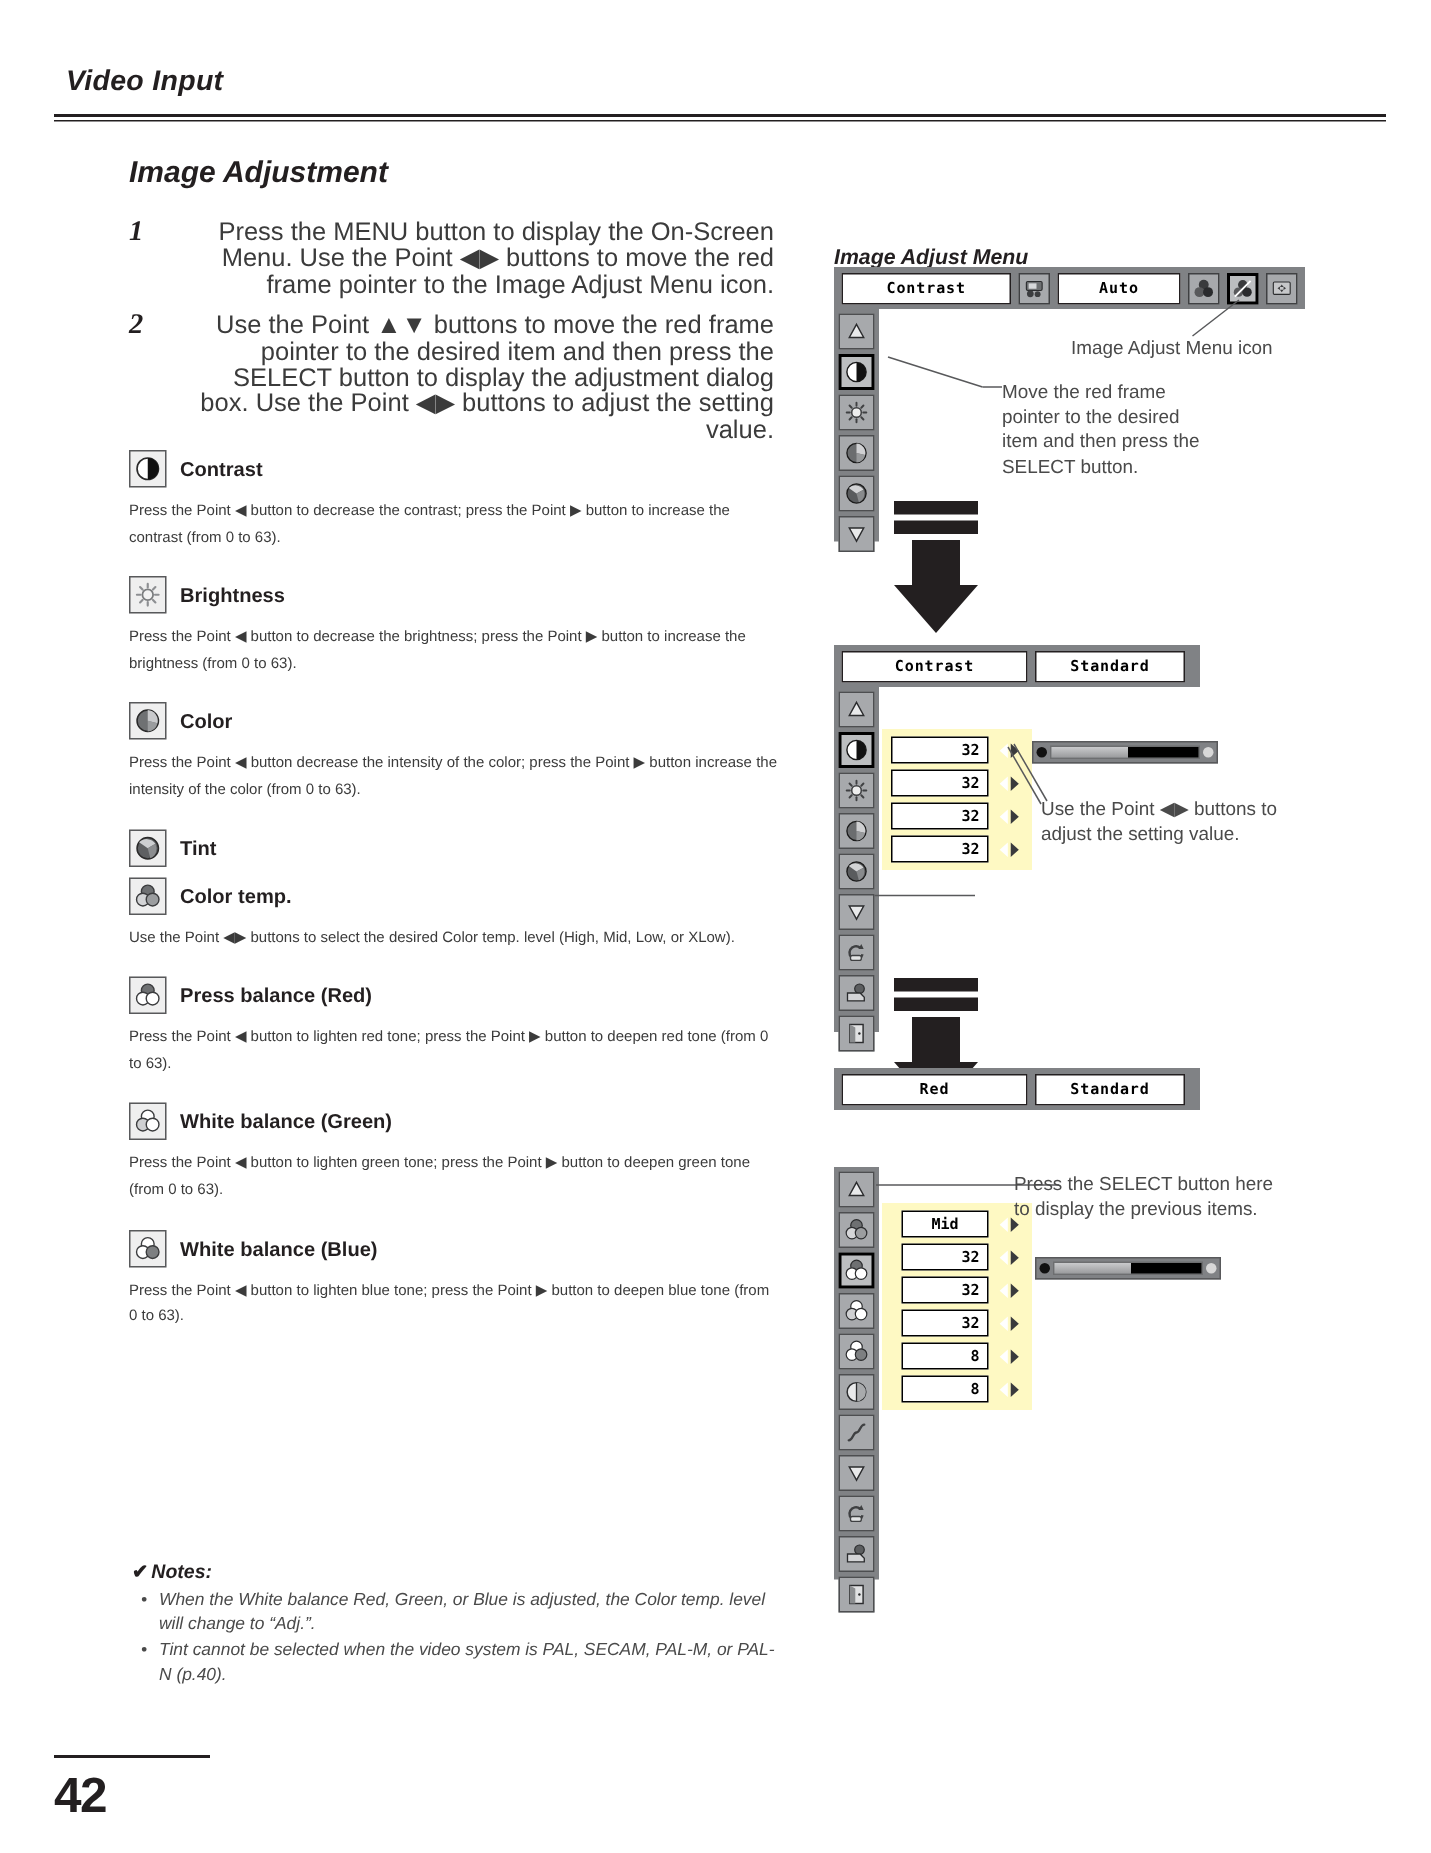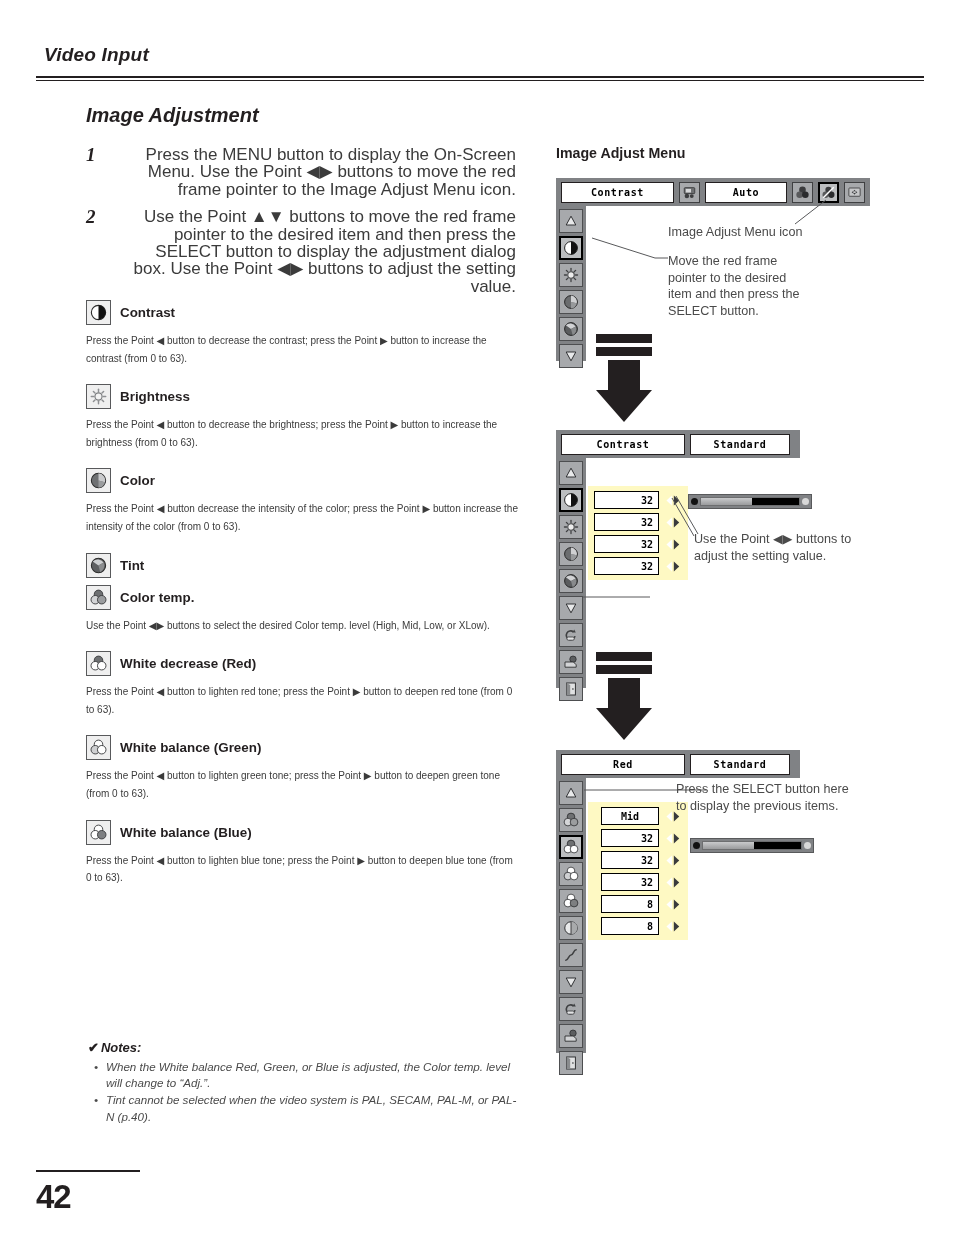--- a/index.html
+++ b/index.html
@@ -61,21 +61,21 @@
   .notes-h .chk{font-style:normal;font-weight:bold;margin-right:2px;}
   .note{
     font-size:11.6px;font-style:italic;line-height:16.2px;color:#4a4a4a;
     padding-left:18px;position:relative;margin-bottom:1px;
   }
   .note:before{content:"\2022";position:absolute;left:6px;top:0;}
 
   
   .pnum-rule{position:absolute;left:36px;top:1170px;width:104px;height:2px;background:#231f20;}
   .pnum{position:absolute;left:36px;top:1178px;font-size:33px;font-weight:bold;color:#231f20;letter-spacing:-1px;}
-  .r-title{font-size:14.2px;font-weight:bold;color:#231f20;position:absolute;left:556px;top:145px;}
+  .r-title{font-size:14.2px;font-weight:bold;color:#231f20;position:absolute;left:556px;top:164px;font-style:italic;}
   .osd-bar{
     position:absolute;background:#808285;display:flex;align-items:center;
     padding:4px 5px;box-sizing:border-box;gap:5px;
   }
   .osd-field{
     background:#ffffff;border:1px solid #231f20;box-sizing:border-box;
     font-family:"DejaVu Sans Mono","Liberation Mono",monospace;
     font-size:10px;font-weight:bold;color:#000;
     display:flex;align-items:center;justify-content:center;height:21px;
     letter-spacing:.6px;
@@ -234,21 +234,21 @@
 
     <div class="item">
       <div class="item-head">
         <span class="ibox">
           <svg width="17" height="17" viewBox="0 0 20 20">
               <circle cx="10" cy="6.3" r="5" fill="#6e7072" stroke="#3b3c3e" stroke-width="1.1"></circle>
               <circle cx="6.2" cy="12.6" r="5" fill="#fff" stroke="#3b3c3e" stroke-width="1.1"></circle>
               <circle cx="13.8" cy="12.6" r="5" fill="#fff" stroke="#3b3c3e" stroke-width="1.1"></circle>
             </svg>
         </span>
-        <span class="item-label">White decrease (Red)</span>
+        <span class="item-label">Press balance (Red)</span>
       </div>
       <div class="item-text">Press the Point ◀ button to lighten red tone; press the Point ▶ button to deepen red tone (from 0 to 63).</div>
     </div>
 
     <div class="item">
       <div class="item-head">
         <span class="ibox">
           <svg width="17" height="17" viewBox="0 0 20 20">
               <circle cx="10" cy="6.3" r="5" fill="#fff" stroke="#3b3c3e" stroke-width="1.1"></circle>
               <circle cx="6.2" cy="12.6" r="5" fill="#cfd0d2" stroke="#3b3c3e" stroke-width="1.1"></circle>
@@ -368,21 +368,21 @@
         </svg>
     </div>
   </div>
 
   <svg class="ln" style="left:0;top:0;width:954px;height:1235px;">
     <line x1="826" y1="200" x2="795" y2="224" stroke="#58595b" stroke-width="1"></line>
     <line x1="592" y1="238" x2="655" y2="258" stroke="#58595b" stroke-width="1"></line>
     <line x1="655" y1="258" x2="668" y2="258" stroke="#58595b" stroke-width="1"></line>
   </svg>
 
-  <div class="call" style="left:668px;top:224px;width:230px;">Image Adjust Menu icon</div>
+  <div class="call" style="left:714px;top:224px;width:230px;">Image Adjust Menu icon</div>
   <div class="call" style="left:668px;top:253px;width:140px;">Move the red frame pointer to the desired item and then press the SELECT button.</div>
 
   <div class="bigarrow" style="left:596px;top:334px;width:56px;">
     <div class="b"></div>
     <div class="b"></div>
     <svg width="56" height="62" viewBox="0 0 56 62">
       <path d="M12 0 H44 V30 H56 L28 62 L0 30 H12 Z" fill="#231f20"></path>
     </svg>
   </div>
 
@@ -515,21 +515,21 @@
   <div class="call" style="left:694px;top:531px;width:190px;">Use the Point ◀▶ buttons to adjust the setting value.</div>
 
   <div class="bigarrow" style="left:596px;top:652px;width:56px;">
     <div class="b"></div>
     <div class="b"></div>
     <svg width="56" height="62" viewBox="0 0 56 62">
       <path d="M12 0 H44 V30 H56 L28 62 L0 30 H12 Z" fill="#231f20"></path>
     </svg>
   </div>
 
-  <div class="osd-bar" style="left:556px;top:750px;width:244px;height:28px;">
+  <div class="osd-bar" style="left:556px;top:712px;width:244px;height:28px;">
     <div class="osd-field" style="width:124px;">Red</div>
     <div class="osd-field" style="width:100px;">Standard</div>
   </div>
   <div class="osd-side" style="left:556px;top:778px;height:275px;">
     <div class="side-btn">
       <svg width="16" height="16" viewBox="0 0 20 20">
           <path d="M10 4 L16 15 H4 Z" fill="#e8e9ea" stroke="#2b2c2e" stroke-width="1.2"></path>
         </svg>
     </div>
     <div class="side-btn">

